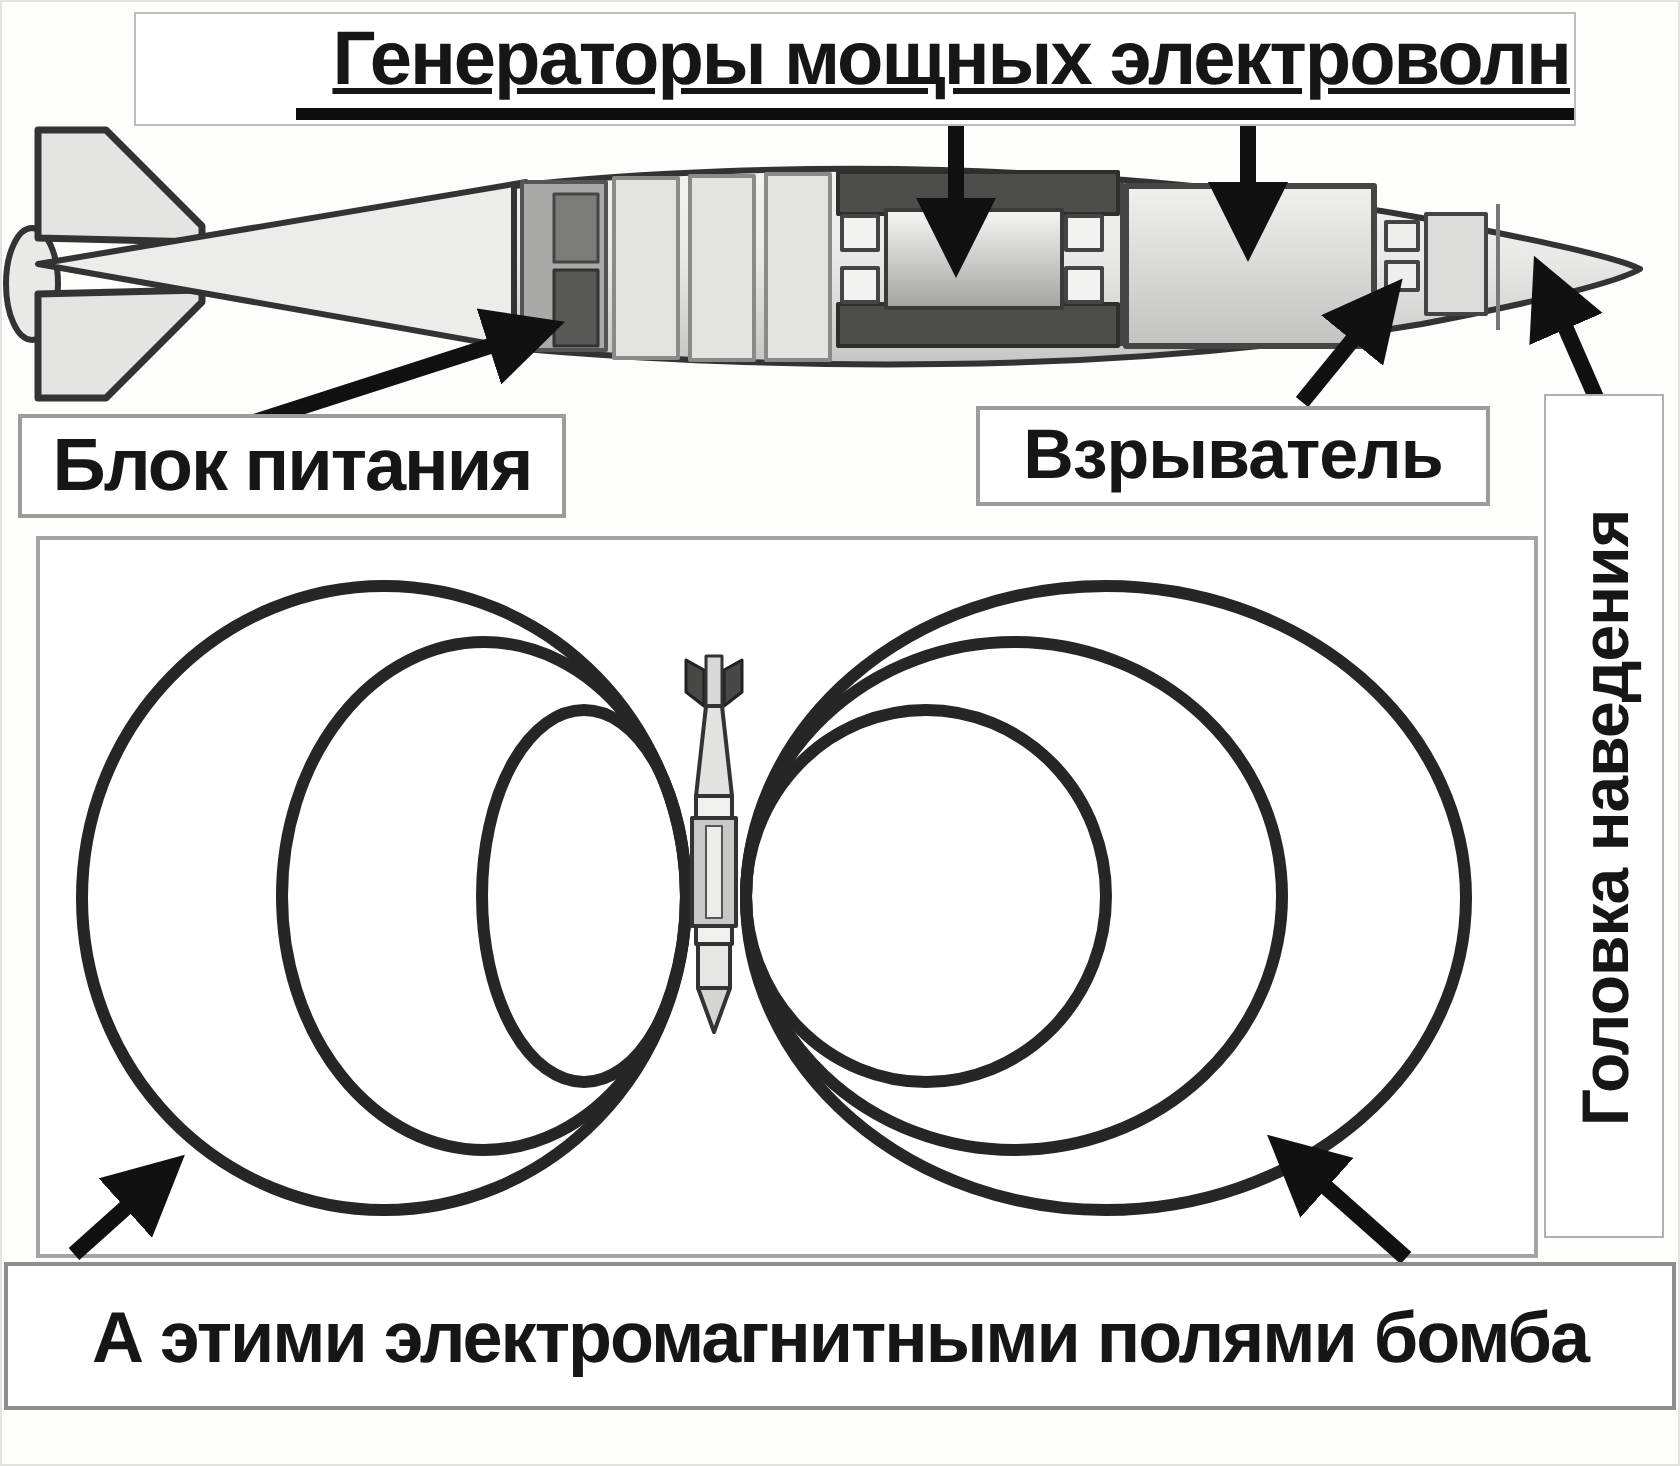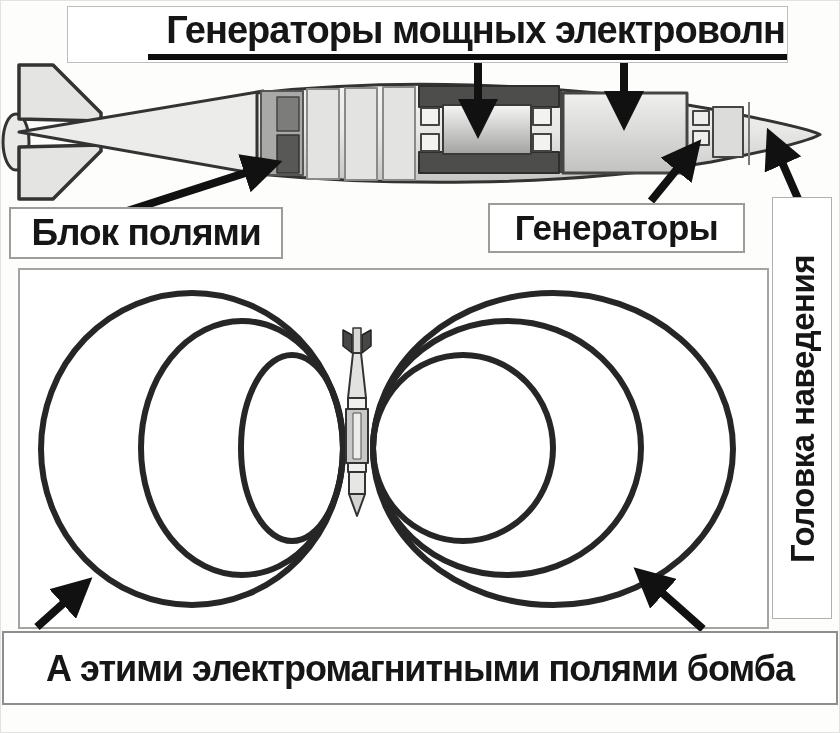--- a/index.html
+++ b/index.html
@@ -10,20 +10,21 @@
   }
   #art{position:absolute;left:0;top:0;z-index:1;}
   .txtbox{
     position:absolute;z-index:2;background:#ffffff;border:2px solid #9c9c9a;
     display:flex;align-items:center;justify-content:center;
     font-weight:bold;color:#161616;box-sizing:border-box;
   }
   .title-box{
     left:66px;top:5px;width:721px;height:57px;border:1px solid #bdbdbb;
     justify-content:flex-end;
+    text-decoration:underline;
   }
   .title-box .u{
     font-size:38px;letter-spacing:-1px;white-space:nowrap;
     border-bottom:6px solid #0d0d0d;padding:0 2px 3px 18px;line-height:42px;
   }
   .power-box{left:8px;top:206px;width:274px;height:52px;font-size:37px;letter-spacing:-1px;white-space:nowrap;}
   .fuze-box{left:487px;top:202px;width:257px;height:50px;font-size:35px;letter-spacing:-0.5px;white-space:nowrap;}
   .guidance-box{left:771px;top:196px;width:60px;height:422px;border:1px solid #b0b0ae;display:block;}
   .guidance-box .vtext{
     position:absolute;left:0;top:0;width:422px;height:60px;
@@ -146,25 +147,25 @@
         <line x1="702" y1="628" x2="640" y2="573" marker-end="url(#ah)"></line>
       </g>
     </g>
   </svg>
 
   <div class="txtbox title-box">
     <span class="u">Генераторы мощных электроволн</span>
   </div>
 
   <div class="txtbox power-box">
-    <span>Блок полями</span>
+    <span>Блок питания</span>
   </div>
 
   <div class="txtbox fuze-box">
-    <span>Генераторы</span>
+    <span>Взрыватель</span>
   </div>
 
   <div class="txtbox guidance-box">
     <div class="vtext">Головка наведения</div>
   </div>
 
   <div class="txtbox caption-box">
     <div>А этими электромагнитными полями бомба</div>
   </div>
 

